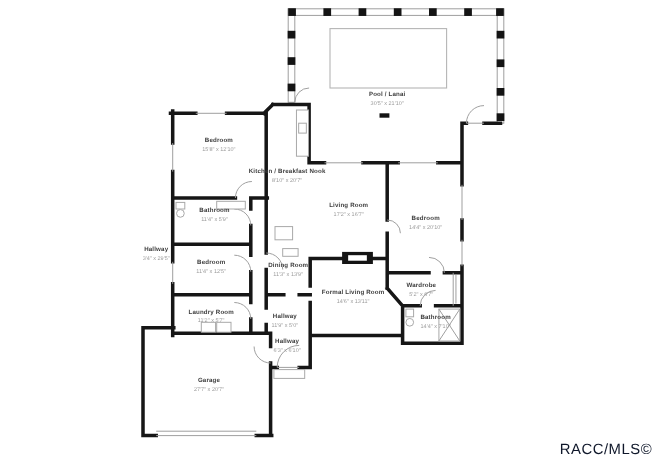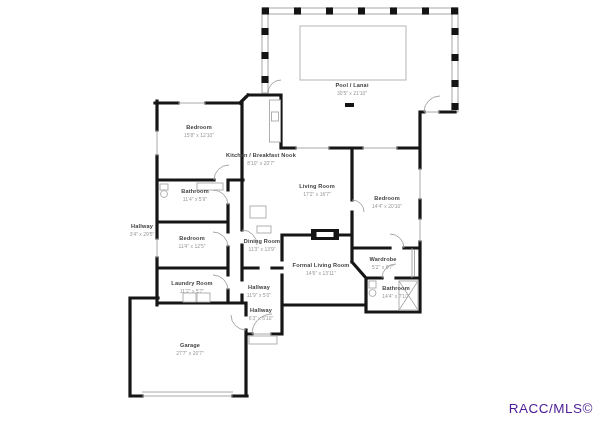--- a/index.html
+++ b/index.html
@@ -9,21 +9,21 @@
   .wall{stroke:#161616;stroke-width:3.2;fill:none;stroke-linecap:square;}
   .thin{stroke:#9e9e9e;stroke-width:0.9;fill:none;}
   .band{stroke:#9e9e9e;stroke-width:0.9;fill:#ffffff;}
   .pool{stroke:#b5b5b5;stroke-width:1;fill:#ffffff;}
   .fixture{stroke:#a8a8a8;stroke-width:0.9;fill:#ffffff;}
   .col{fill:#141414;stroke:none;}
   .blackfill{fill:#141414;stroke:none;}
   .whitefill{fill:#ffffff;stroke:none;}
   text.room-name{font:700 5.6px "Liberation Sans", sans-serif;fill:#3d3d3d;text-anchor:middle;letter-spacing:.15px;}
   text.room-dims{font:400 5px "Liberation Sans", sans-serif;fill:#9a9a9a;text-anchor:middle;}
-  .watermark{position:absolute;right:7px;bottom:8px;font-size:13.5px;color:#4c1d95;letter-spacing:.5px;}
+  .watermark{position:absolute;right:7px;bottom:8px;font-size:13.5px;color:#0f172a;letter-spacing:.5px;}
 </style>
 </head>
 <body>
 
 <div class="page">
   <svg width="600" height="424" viewBox="0 0 600 424">
 
     <g>
       <rect class="band" x="262" y="8" width="196" height="6"></rect>
       <rect class="band" x="262" y="8" width="6" height="85"></rect>

